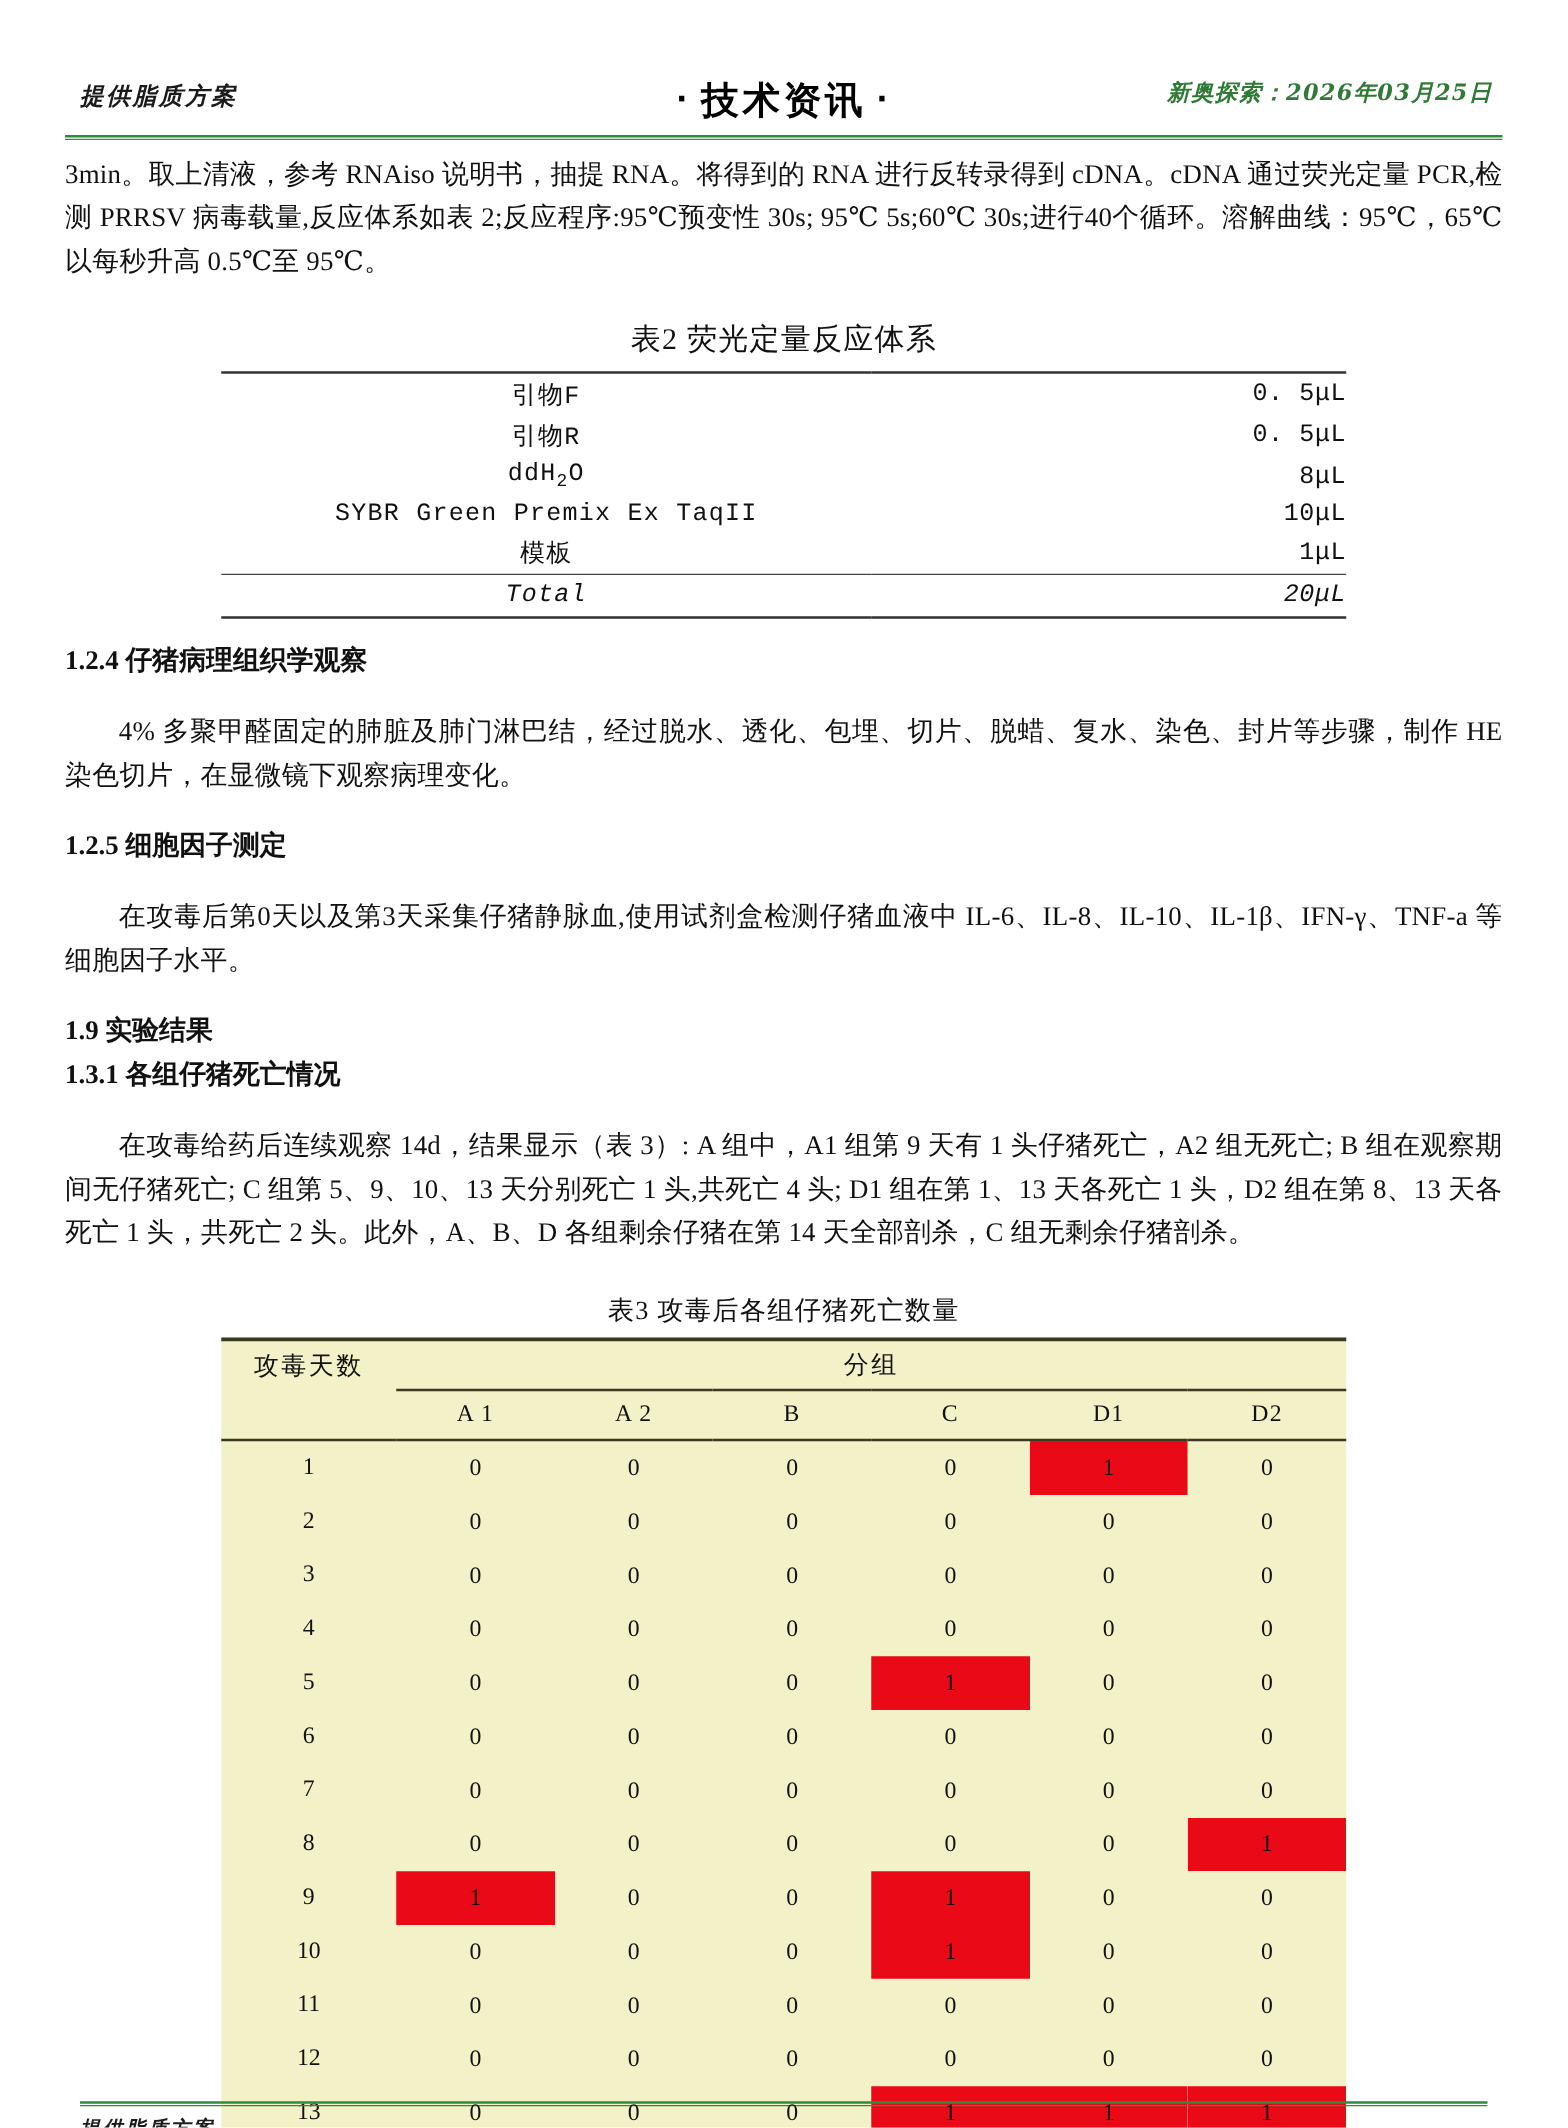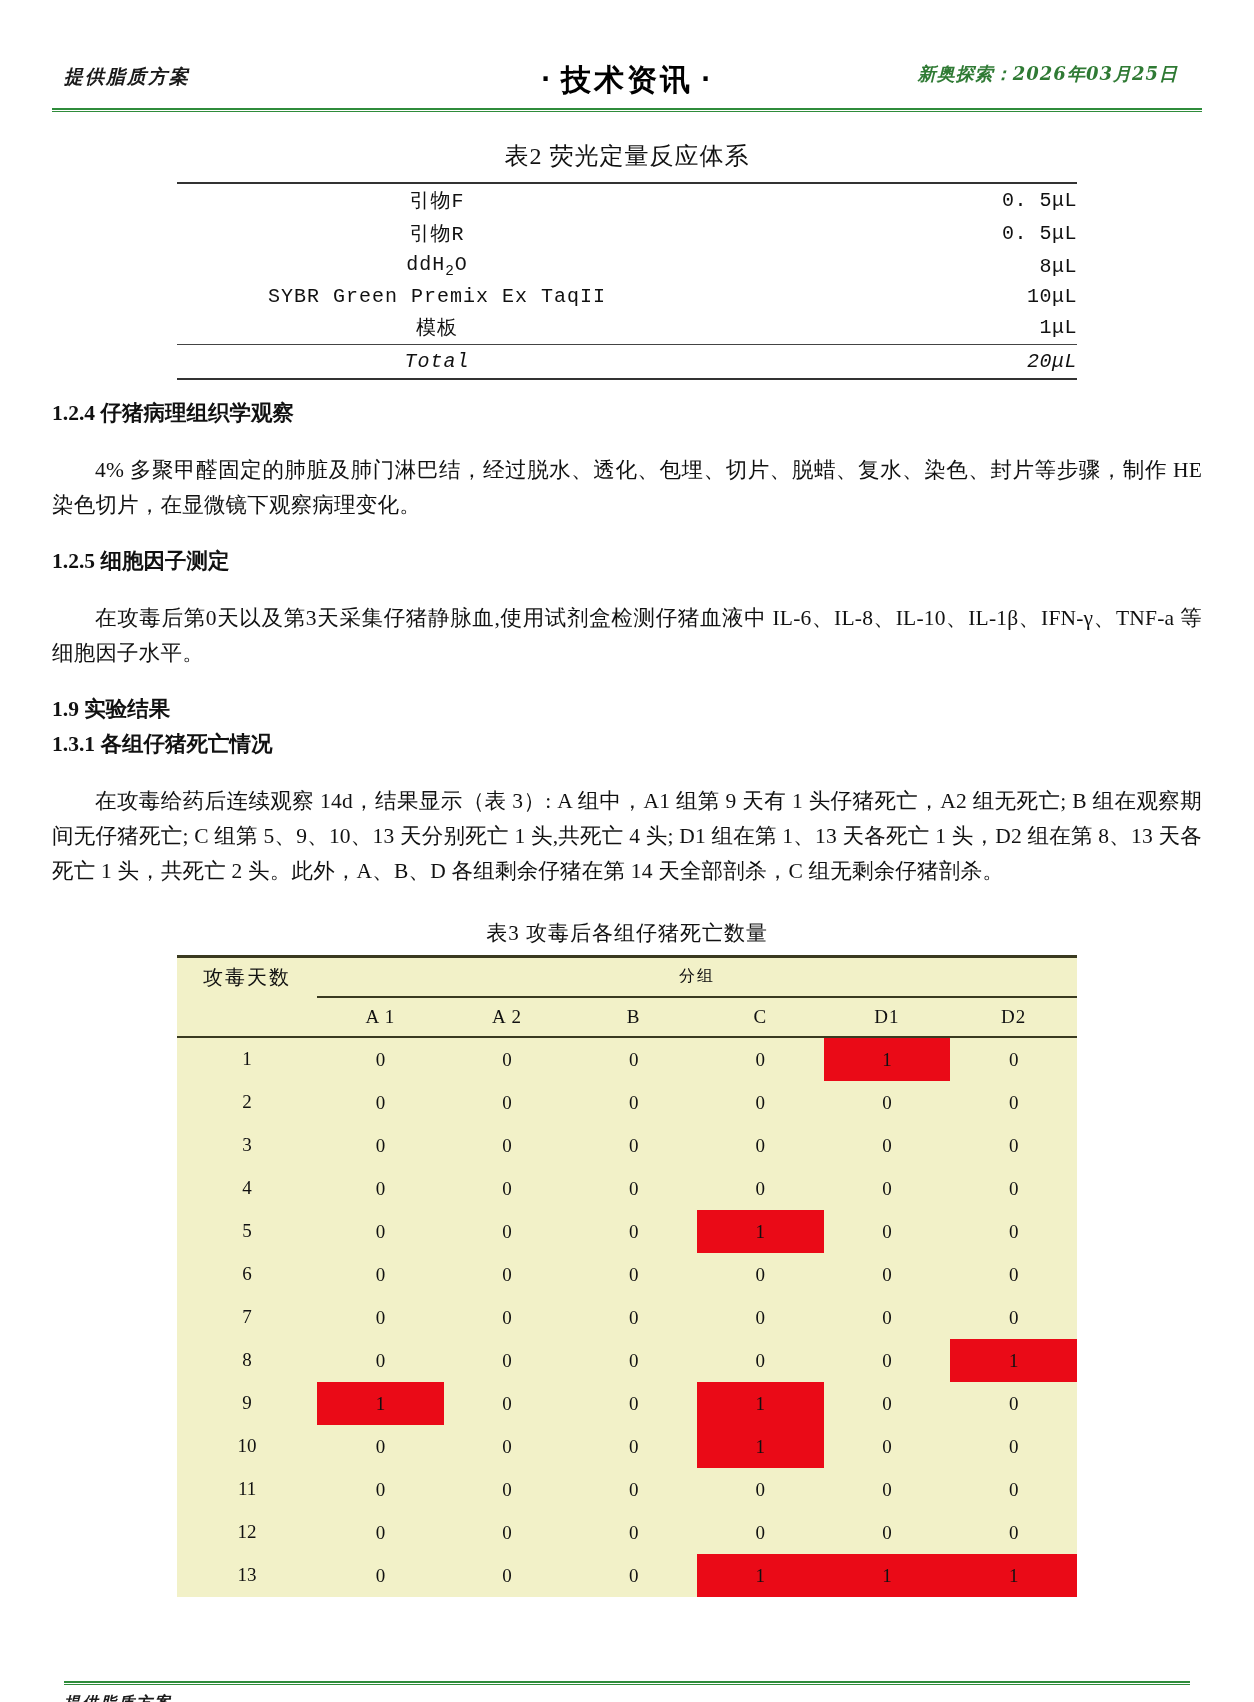--- a/index.html
+++ b/index.html
@@ -53,21 +53,21 @@
     letter-spacing: 3px;
     color: #000000;
   }
   .mast-center .dot {
     font-size: 24px;
     vertical-align: 3px;
     padding: 0 8px;
   }
   .mast-right {
     position: absolute;
-    right: 24px;
+    right: 8px;
     top: 16px;
     font-family: "DejaVu Serif", serif;
     font-weight: bold;
     font-style: italic;
     font-size: 18px;
     letter-spacing: 1px;
     color: #2f7a34;
   }
   .rule-green {
     border: 0;
@@ -161,21 +161,21 @@
     vertical-align: middle;
   }
   .col-day { width: 140px; }
   .col-grp { width: 126.6px; }
 
   .hdr-days {
     font-size: 20px;
     letter-spacing: 2px;
   }
   .hdr-group {
-    font-size: 16px;
+    font-size: 20px;
     letter-spacing: 2px;
     border-bottom: 2.2px solid #3a3a20;
   }
   .subhdr td {
     font-size: 19px;
     letter-spacing: 1px;
     padding-bottom: 4px;
   }
   .row-rule-top td { border-top: 2.6px solid #3a3a20; }
 
@@ -228,20 +228,23 @@
   <div class="masthead">
     <div class="mast-left">提供脂质方案</div>
     <div class="mast-center">
       <span class="dot">·</span><span>技术资讯</span><span class="dot">·</span>
     </div>
     <div class="mast-right">新奥探索：2026年03月25日</div>
   </div>
   <hr class="rule-green">
   <hr class="rule-green-thin">
 
+  <div class="body-text">
+    <p>3min。取上清液，参考 RNAiso 说明书，抽提 RNA。将得到的 RNA 进行反转录得到 cDNA。cDNA 通过荧光定量 PCR,检测 PRRSV 病毒载量,反应体系如表 2;反应程序:95℃预变性 30s; 95℃ 5s;60℃ 30s;进行40个循环。溶解曲线：95℃，65℃以每秒升高 0.5℃至 95℃。</p>
+  </div>
 
   <div class="t2-wrap">
     <div class="t2-title">表2 荧光定量反应体系</div>
     <table class="t2">
       <tbody>
         <tr class="top-rule">
           <td class="lbl">引物F</td>
           <td class="val">0. 5μL</td>
         </tr>
         <tr>

